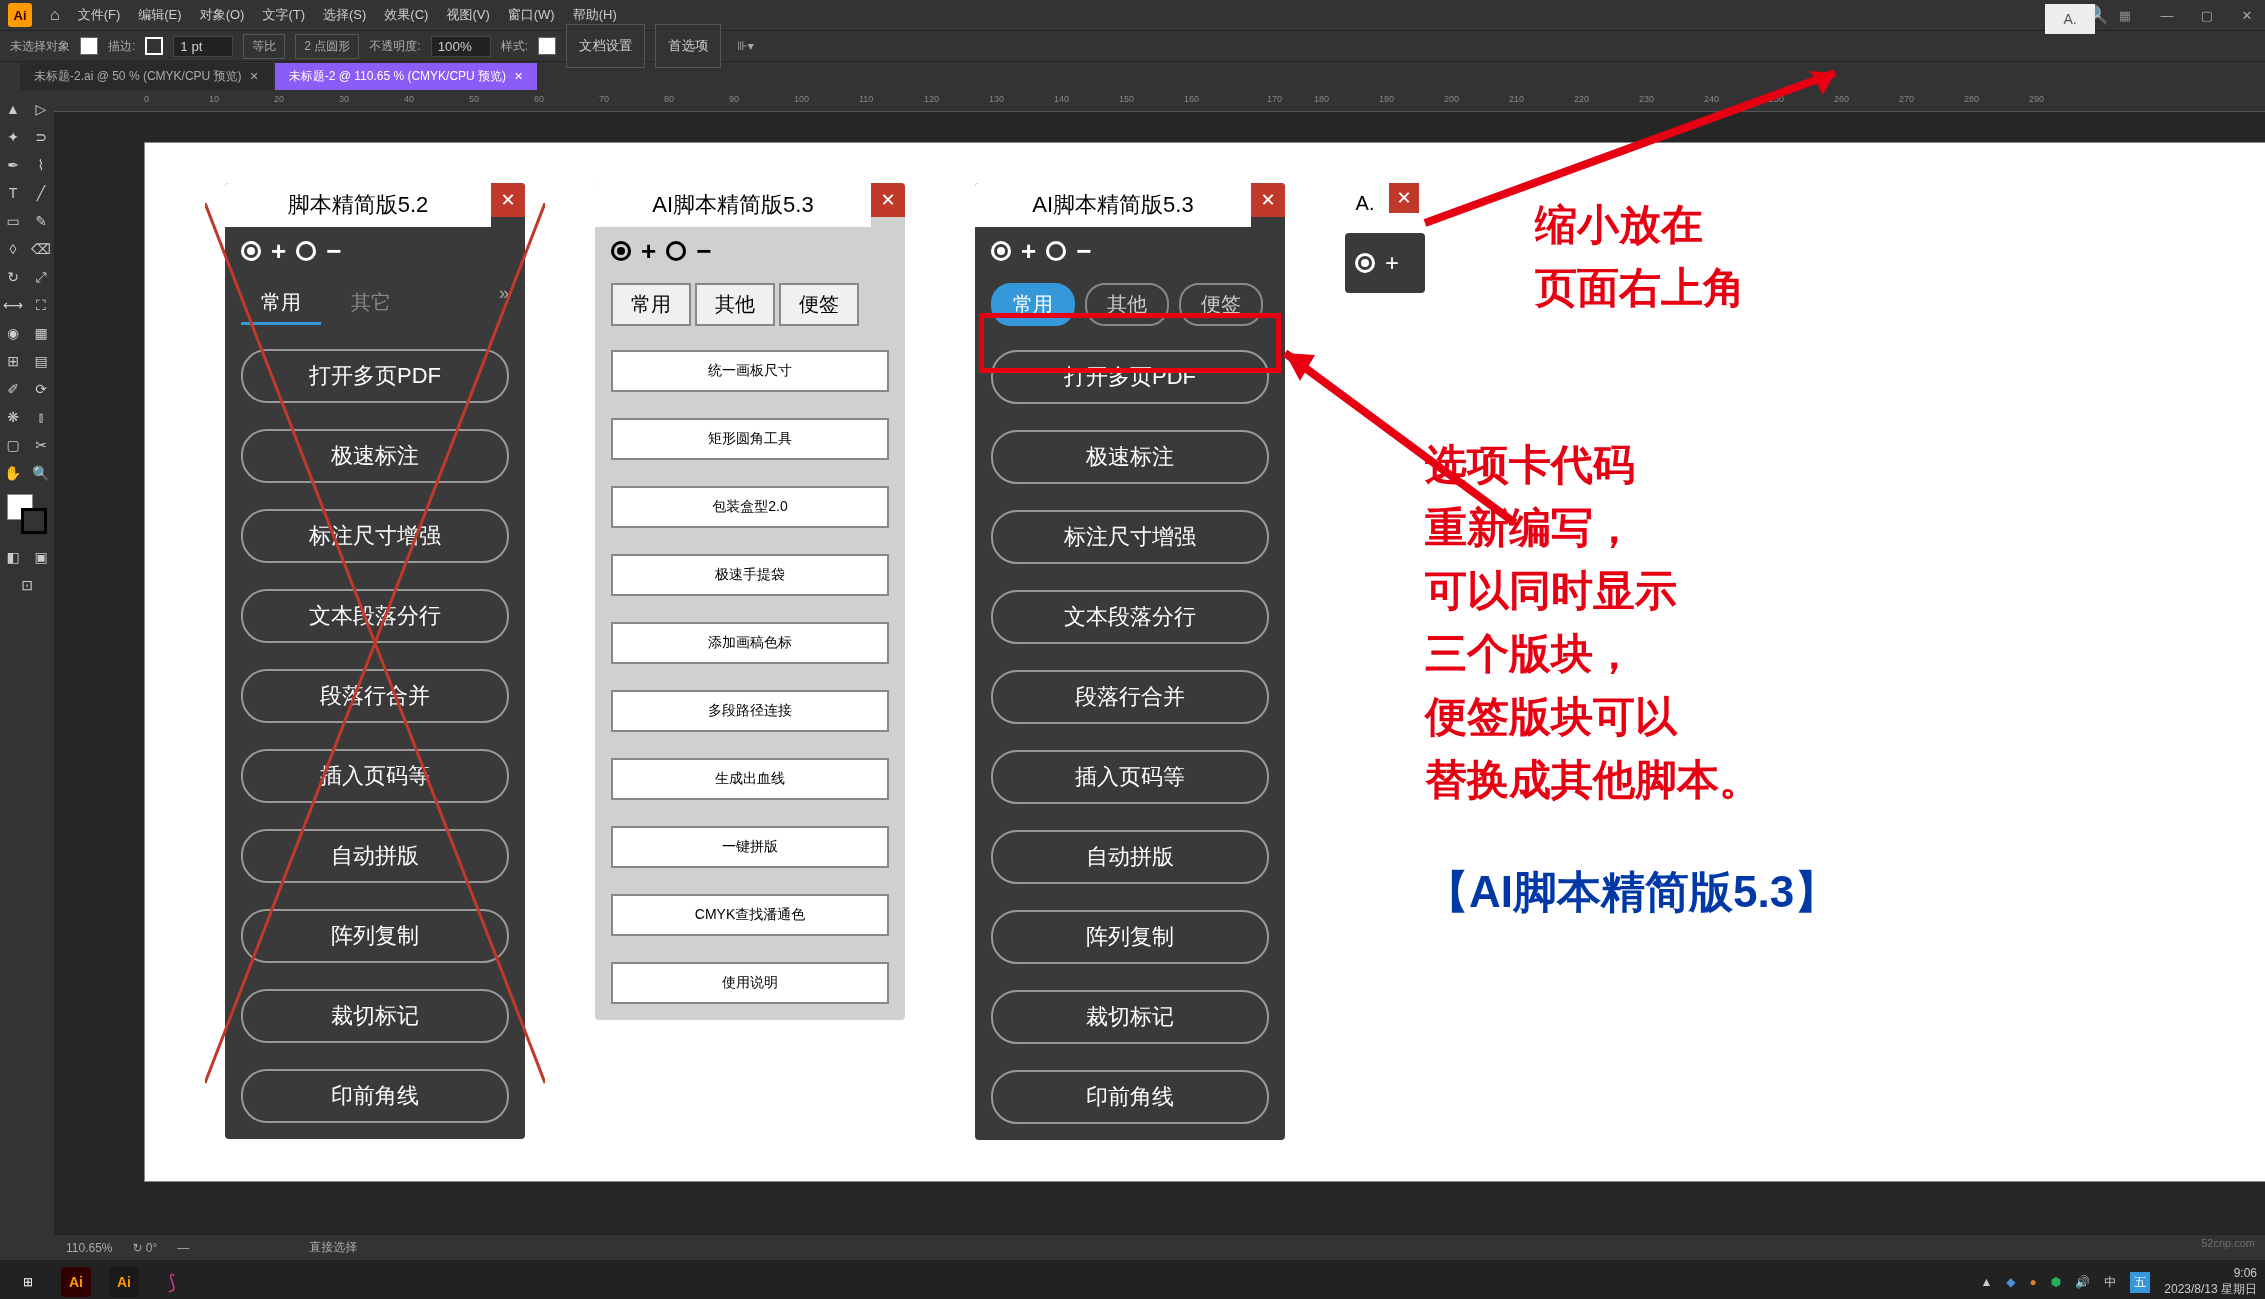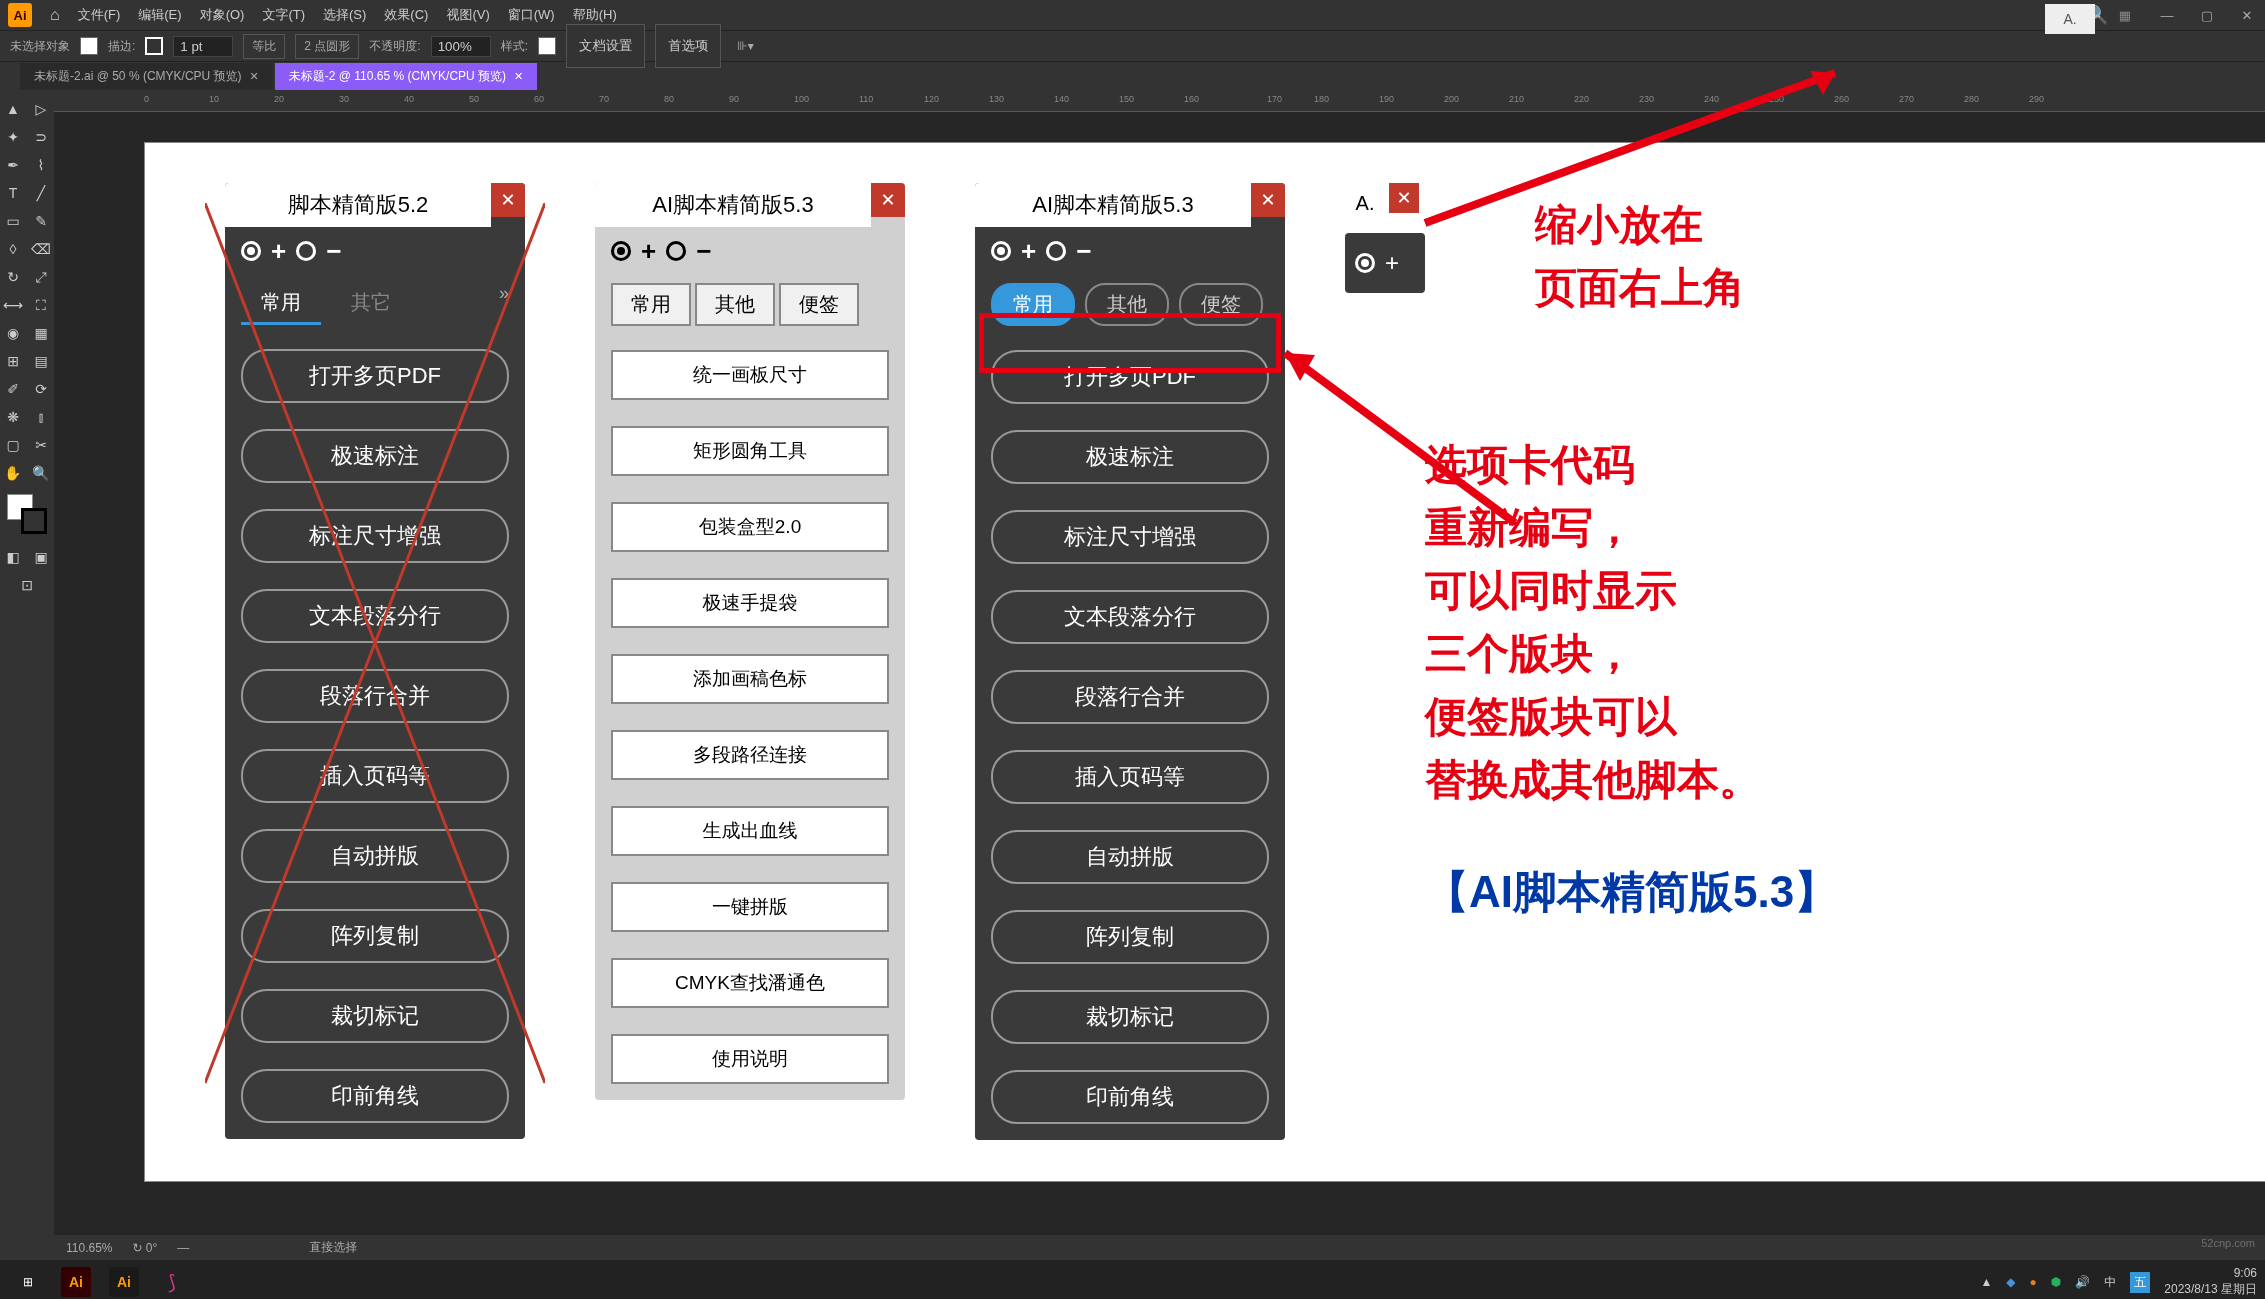--- a/index.html
+++ b/index.html
@@ -45,21 +45,21 @@
 .radio.light{border-color:#000}
 .radio.checked:after{content:"";position:absolute;width:8px;height:8px;background:#fff;border-radius:50%;top:50%;left:50%;transform:translate(-50%,-50%)}
 .radio.light.checked:after{background:#000}
 .sp-tabs{display:flex;gap:10px;padding:8px 16px}
 .sp-tab{padding:6px 20px;border:2px solid #888;border-radius:20px;font-size:20px;cursor:pointer;color:#ccc}
 .sp-tab-light{padding:6px 18px;border:2px solid #888;font-size:20px;cursor:pointer;background:#f0f0f0;color:#000}
 .sp-tab.active{background:#3498db;color:#fff;border-color:#3498db}
 .sp-tab.underline{border:none;border-bottom:3px solid #3498db;border-radius:0;color:#fff}
 .sp-buttons{display:flex;flex-direction:column;gap:26px;padding:16px}
 .sp-btn{padding:10px 0;border:2px solid #999;border-radius:26px;text-align:center;font-size:22px;cursor:pointer;color:#fff;background:transparent}
-.sp-btn-light{padding:10px 0;border:2px solid #888;text-align:center;font-size:19px;cursor:pointer;color:#000;background:#fff}
+.sp-btn-light{padding:10px 0;border:2px solid #888;text-align:center;font-size:14px;cursor:pointer;color:#000;background:#fff}
 .chev{margin-left:auto;color:#aaa;font-size:18px}
 
 .cross-x{position:absolute;pointer-events:none}
 .cross-x line{stroke:#c0392b;stroke-width:3}
 
 .small-panel-topright{position:absolute;top:4px;right:170px;width:50px;height:30px;background:#eee;display:flex;align-items:center;justify-content:center;font-size:14px;color:#555}
 
 .ann-text{position:absolute;color:#e60012;font-size:42px;font-weight:bold;line-height:1.5}
 .ann-blue{position:absolute;color:#0039a6;font-size:44px;font-weight:bold}
 .arrow{position:absolute;pointer-events:none}

